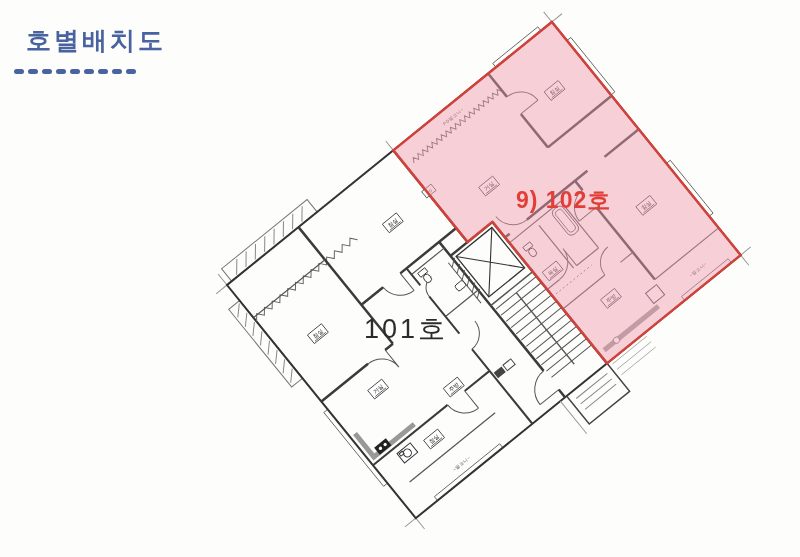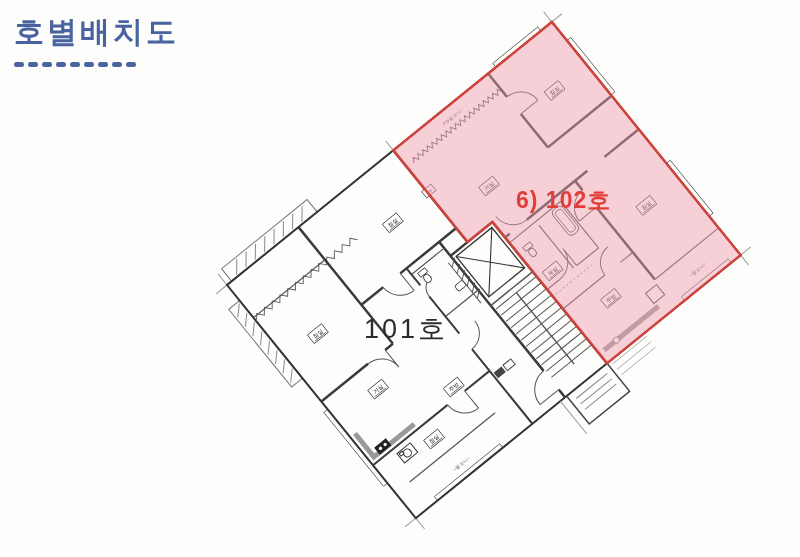--- a/index.html
+++ b/index.html
@@ -1,19 +1,19 @@
 <!DOCTYPE html>
 <html><head>
 <meta charset="utf-8">
 <style>
   html,body{margin:0;padding:0;background:#ffffff;}
   .page{position:relative;width:800px;height:557px;background:#fdfdfc;overflow:hidden;
         font-family:"Liberation Sans","DejaVu Sans",sans-serif;}
   .title-block{position:absolute;left:14px;top:12px;}
-  .page-title{margin:0;font-size:30px;font-weight:700;letter-spacing:3px;color:#48639f;}
+  .page-title{margin:12px;font-size:25px;font-weight:700;letter-spacing:3px;color:#48639f;}
   .title-underline{margin-top:9px;display:flex;}
   .title-underline span{display:inline-block;width:10px;height:5px;border-radius:2.5px;
         background:#48639f;margin-right:4px;}
   .plan-wrap{position:absolute;inset:0;}
   svg{position:absolute;left:0;top:0;}
   .unit-label-101{position:absolute;left:364px;top:311px;font-size:27px;font-weight:400;
         letter-spacing:3px;color:#2b2b2b;}
   .unit-label-102{position:absolute;left:516px;top:185px;font-size:23px;font-weight:700;
         letter-spacing:1px;color:#e23e38;}
   .room-label{font-size:5.5px;fill:#111;}
@@ -218,16 +218,16 @@
         <g>
           <rect x="210" y="50" width="12" height="8" fill="#fff" stroke="#444" stroke-width="0.8"></rect>
           <text x="216" y="56.2" text-anchor="middle" style="font-size:4px;fill:#333">PD</text>
         </g>
 
         <polygon points="214,0 418,0 418,300 246,300 246,118 214,118" fill="#ef9db0" fill-opacity="0.48" stroke="#d2423a" stroke-width="2.4" stroke-linejoin="miter"></polygon>
       </g>
     </svg>
 
     <div class="unit-label-101">101호</div>
-    <div class="unit-label-102">6) 102호</div>
+    <div class="unit-label-102">9) 102호</div>
   </div>
 
 </div>
 
 </body></html>

